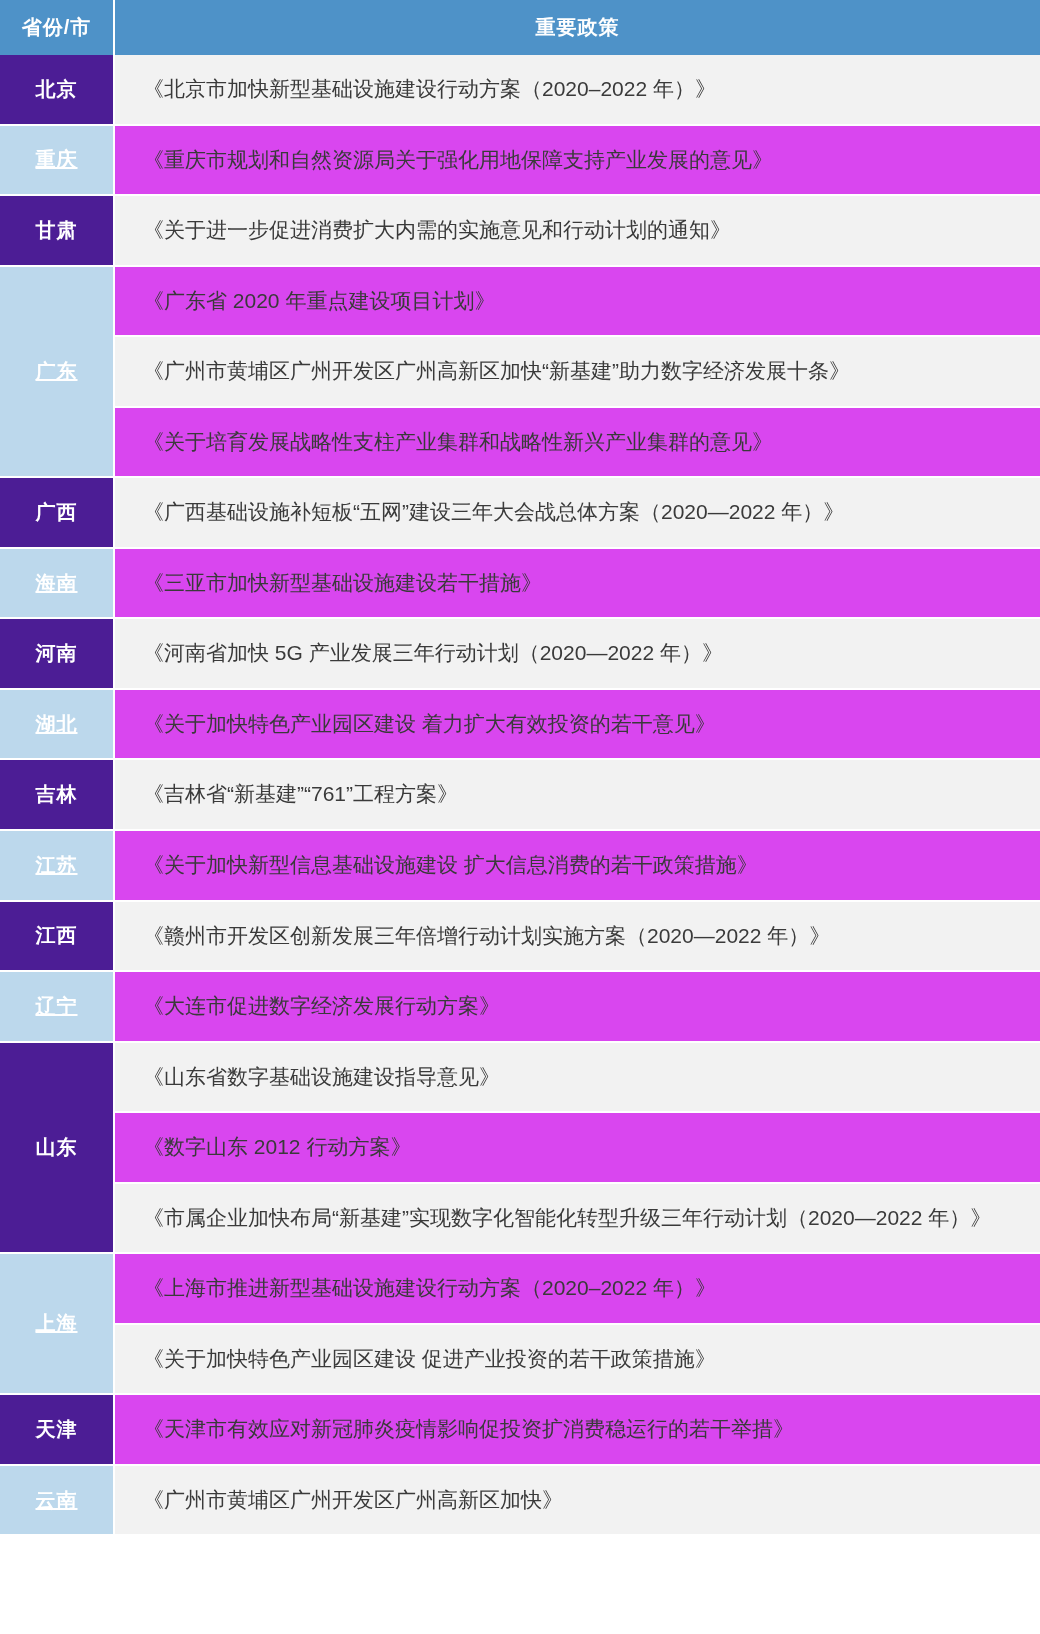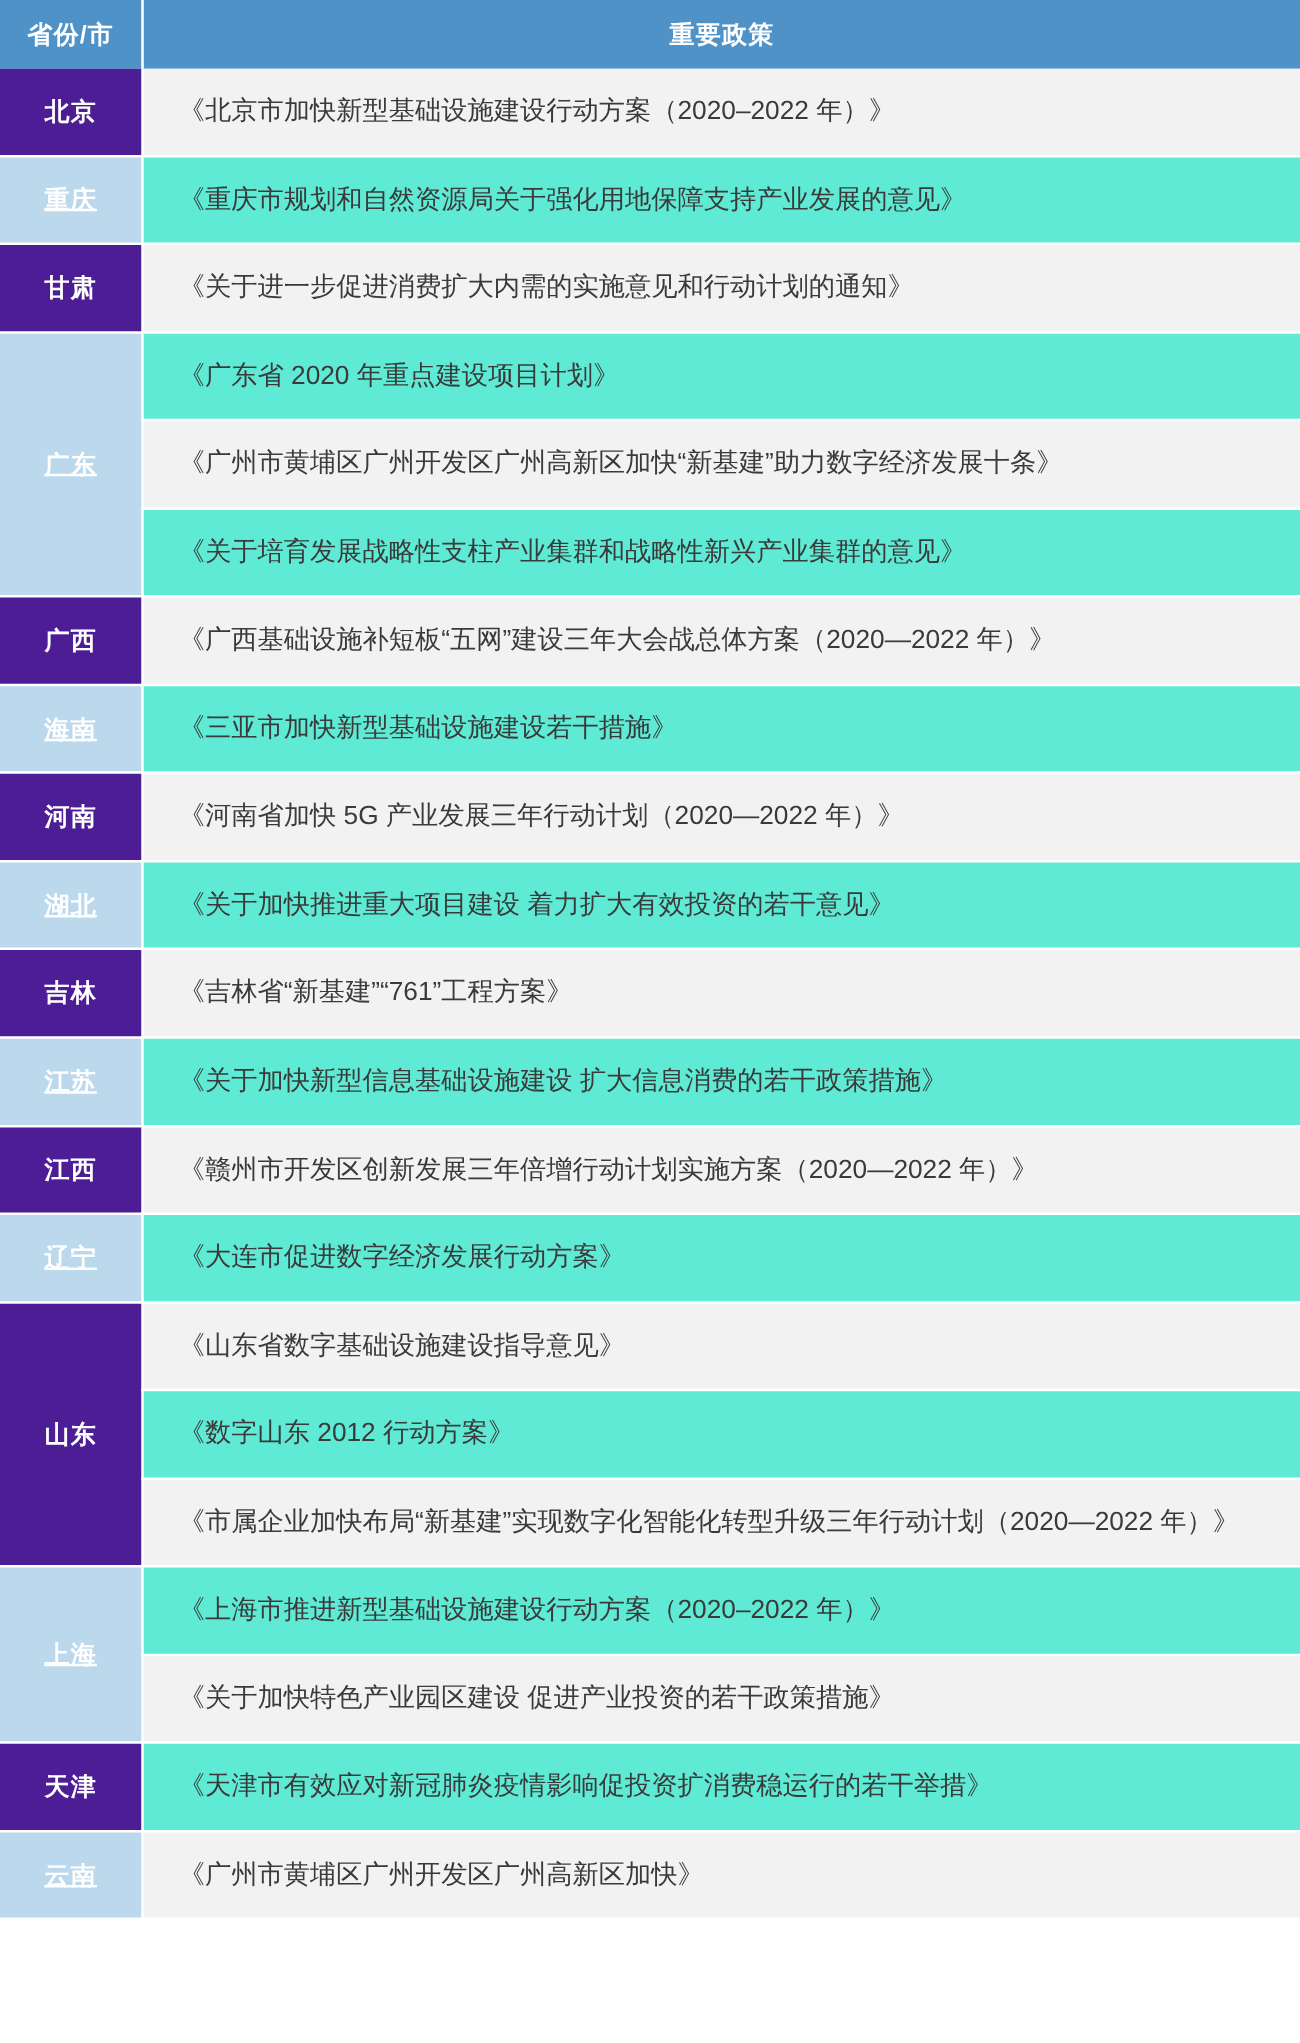--- a/index.html
+++ b/index.html
@@ -51,21 +51,21 @@
     background: #f2f2f2;
     color: #3a3a3a;
     font-size: 21px;
     line-height: 1.55;
     padding: 18px 0 18px 28px;
     vertical-align: middle;
     border-bottom: 2px solid #ffffff;
     text-align: left;
   }
   td.policy.alt {
-    background: #5eead4;
+    background: #d946ef;
   }
 </style>
 </head>
 <body>
 
 <table class="policy-table">
   <colgroup>
     <col class="col-province">
     <col class="col-policy">
   </colgroup>
@@ -105,21 +105,21 @@
       <tr>
         <td class="province alt" rowspan="1">海南</td>
         <td class="policy alt">《三亚市加快新型基础设施建设若干措施》</td>
       </tr>
       <tr>
         <td class="province" rowspan="1">河南</td>
         <td class="policy">《河南省加快 5G 产业发展三年行动计划（2020—2022 年）》</td>
       </tr>
       <tr>
         <td class="province alt" rowspan="1">湖北</td>
-        <td class="policy alt">《关于加快推进重大项目建设  着力扩大有效投资的若干意见》</td>
+        <td class="policy alt">《关于加快特色产业园区建设  着力扩大有效投资的若干意见》</td>
       </tr>
       <tr>
         <td class="province" rowspan="1">吉林</td>
         <td class="policy">《吉林省“新基建”“761”工程方案》</td>
       </tr>
       <tr>
         <td class="province alt" rowspan="1">江苏</td>
         <td class="policy alt">《关于加快新型信息基础设施建设  扩大信息消费的若干政策措施》</td>
       </tr>
       <tr>

